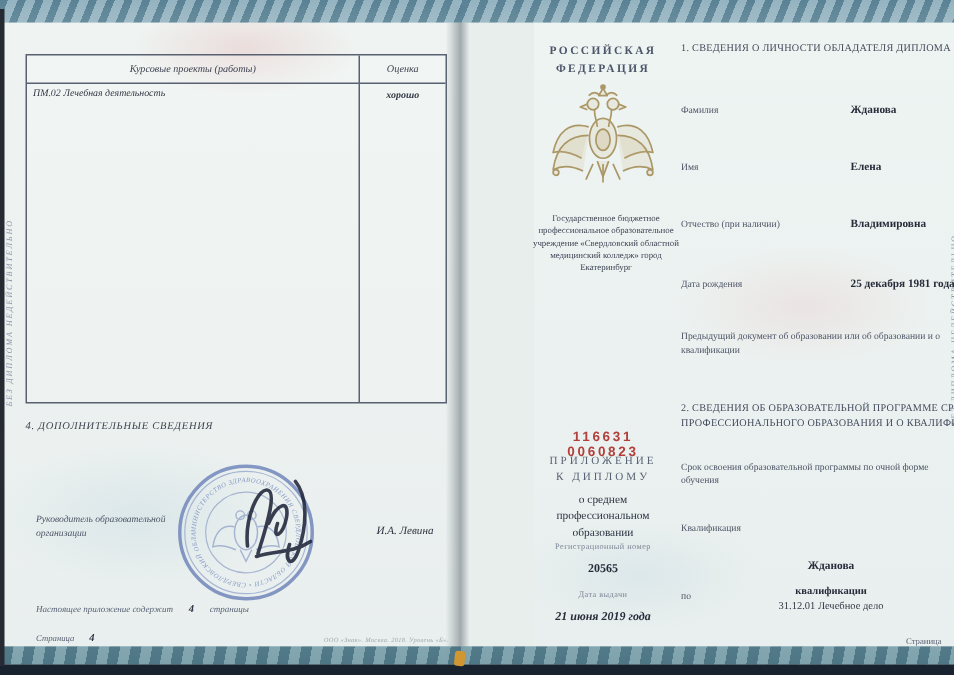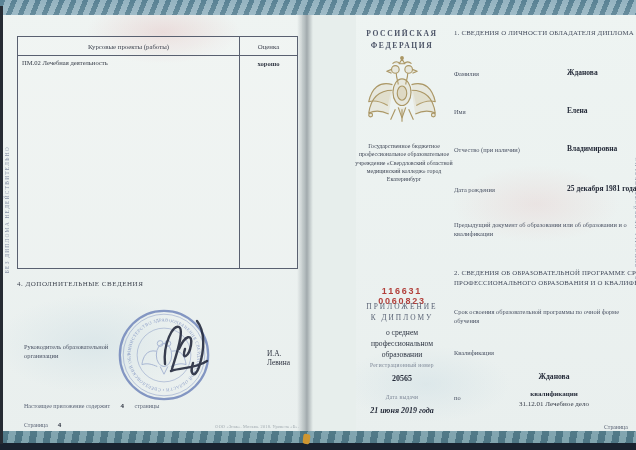--- a/index.html
+++ b/index.html
@@ -9,20 +9,21 @@
     font-family:"Liberation Serif","DejaVu Serif",serif;
     color:#3c4252;
   }
   .page{position:absolute;top:4px;height:438px;}
   #page-left{
     left:3px;width:299px;
     background:
       radial-gradient(110px 45px at 160px 28px, rgba(226,178,178,.35), transparent 70%),
       radial-gradient(140px 70px at 90px 340px, rgba(205,222,228,.5), transparent 70%),
       linear-gradient(#eff4f2,#e9efee);
+    font-style: italic;
   }
   #page-right{
     left:312px;width:322px;
     background:
       radial-gradient(120px 55px at 180px 200px, rgba(229,186,186,.25), transparent 70%),
       radial-gradient(120px 55px at 70px 380px, rgba(205,222,228,.45), transparent 70%),
       linear-gradient(#eef4f2,#e9efee);
     margin-left: 44px;
   }
   .abs{position:absolute;}
@@ -130,21 +131,21 @@
 
     <svg class="abs" style="left:152px;top:305px;" width="70" height="80" viewBox="0 0 70 80">
       <g stroke="#20263a" stroke-width="2.4" fill="none" stroke-linecap="round" opacity="0.88">
         <path d="M10,55 C8,35 18,15 24,18 C30,21 20,50 17,60"></path>
         <path d="M24,40 C30,26 38,24 36,36 C34,48 26,52 30,40"></path>
         <path d="M42,12 C50,22 50,40 44,58 C40,70 34,66 38,54"></path>
         <path d="M16,62 C28,58 40,60 52,52"></path>
       </g>
     </svg>
 
-    <div class="abs" style="left:264px;top:345px;font-size:7.4px;color:#2e3340;">И.А. Левина</div>
+    <div class="abs" style="left:248px;top:345px;font-size:7.4px;color:#2e3340;">И.А. Левина</div>
 
     <div class="abs" style="left:21px;top:398px;font-size:6px;color:#5a6375;">
       <span>Настоящее приложение содержит</span>
       <b style="font-size:7px;color:#2e3442;margin:0 9px;">4</b>
       <span>страницы</span>
     </div>
 
     <div class="abs pgrow" style="left:21px;top:417px;">
       <span>Страница</span><b>4</b>
     </div>

